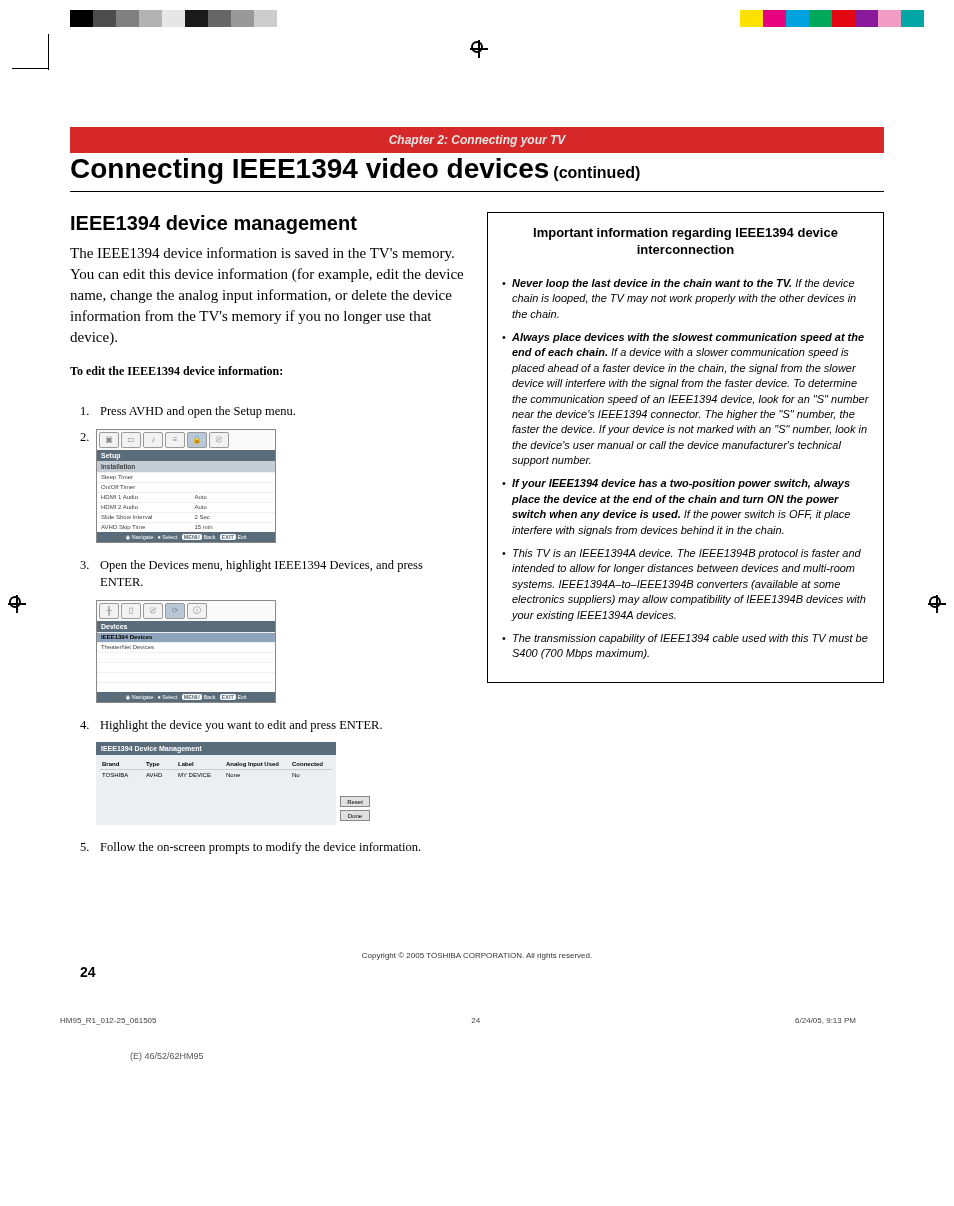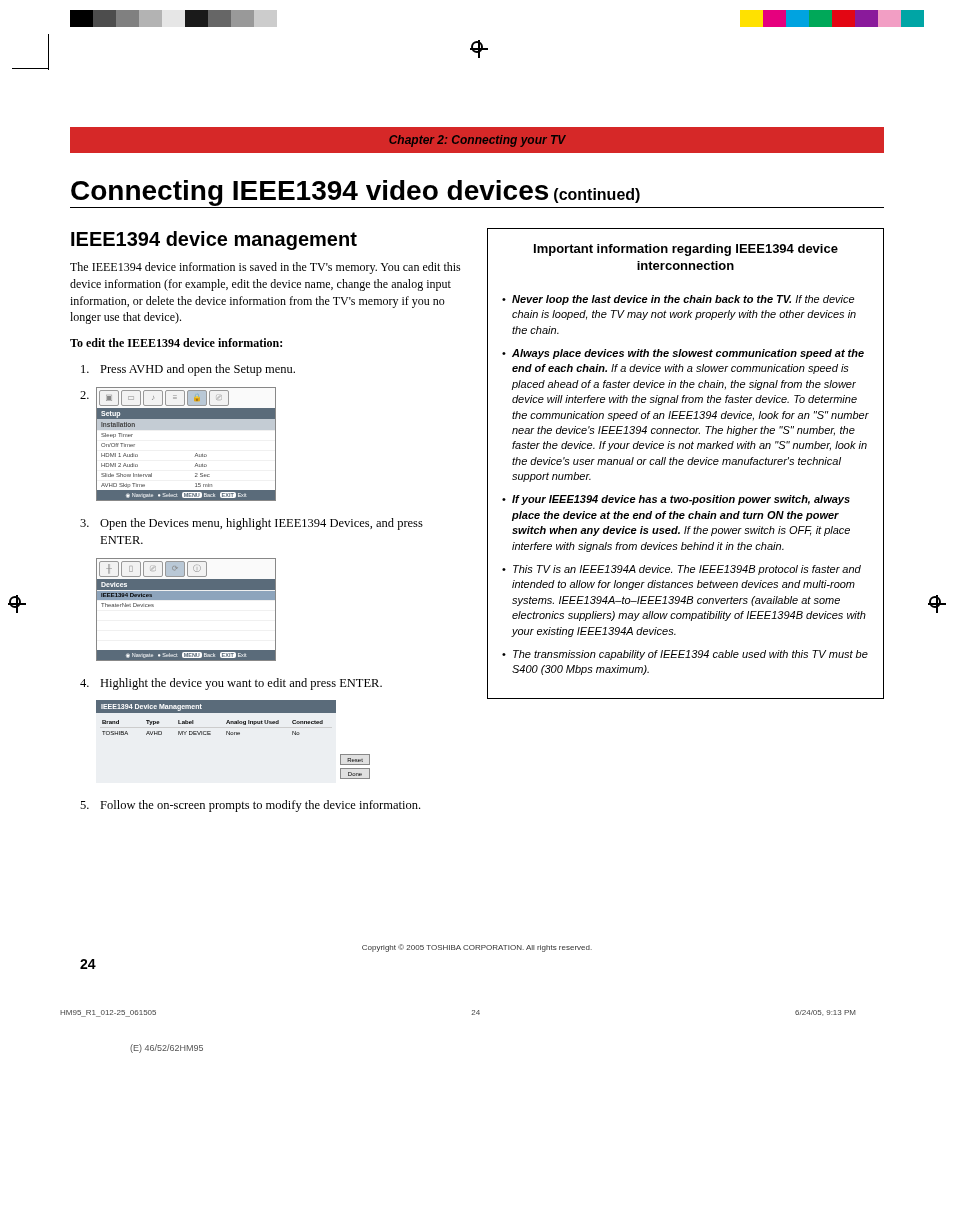--- a/index.html
+++ b/index.html
@@ -13,32 +13,32 @@
   .reg { position: absolute; width: 18px; height: 18px; }
   .reg::before, .reg::after { content: ""; position: absolute; background: #000; }
   .reg::before { width: 18px; height: 2px; top: 8px; left: 0; }
   .reg::after { width: 2px; height: 18px; left: 8px; top: 0; }
   .reg .circ { position: absolute; width: 12px; height: 12px; border: 2px solid #000; border-radius: 50%; top: 1px; left: 1px; }
   
   .tick-h { position: absolute; width: 36px; height: 1px; background: #000; }
   .tick-v { position: absolute; width: 1px; height: 36px; background: #000; }
   
   .page { padding: 100px 70px 20px 70px; }
-  .chapter-bar { background: #d62828; color: #000000; text-align: center; font-family: Arial, sans-serif; font-style: italic; font-weight: bold; font-size: 12px; padding: 6px 0; margin-bottom: 22px; }
-  .title-area { }
+  .chapter-bar { background: #d62828; color: #e5e5e5; text-align: center; font-family: Arial, sans-serif; font-style: italic; font-weight: bold; font-size: 12px; padding: 6px 0; }
+  .title-area { margin-bottom: 6px; }
   .title-area h1 { font-family: 'Arial Narrow', Arial, sans-serif; font-weight: bold; font-size: 28px; display: inline; }
   .title-area .cont { font-family: 'Arial Narrow', Arial, sans-serif; font-weight: bold; font-size: 16px; }
   .title-underline { height: 1px; background: #000; margin-bottom: 20px; }
   
   .columns { display: flex; gap: 20px; }
   .col { flex: 1; min-width: 0; }
   
   .section-h { font-family: 'Arial Narrow', Arial, sans-serif; font-weight: bold; font-size: 20px; margin-bottom: 8px; }
-  .body { font-size: 12px; line-height: 1.4; margin-bottom: 10px; }
-  .body-bold { font-weight: bold; font-size: 12px; margin-bottom: 10px; }
+  .body { font-size: 15px; line-height: 1.4; margin-bottom: 16px; }
+  .body-bold { font-weight: bold; font-size: 12px; margin-bottom: 24px; }
   
   ol.steps { list-style: none; margin-left: 16px; }
   ol.steps li { font-size: 12.5px; line-height: 1.4; margin-bottom: 8px; position: relative; padding-left: 14px; }
   ol.steps li .num { position: absolute; left: -6px; }
   
   .osd { width: 180px; margin: 8px 0 14px 26px; border: 1px solid #888; font-family: Arial, sans-serif; font-size: 6px; color: #444; background: #fff; }
   .osd-icons { display: flex; gap: 2px; padding: 2px; background: #fafafa; }
   .osd-ico { width: 20px; height: 16px; border: 1px solid #999; border-radius: 2px; background: #f2f2f2; display: flex; align-items: center; justify-content: center; font-size: 8px; color: #888; }
   .osd-ico.on { background: #b9c8d6; }
   .osd-titlebar { background: #5a6b7a; color: #fff; padding: 2px 4px; font-weight: bold; font-size: 7px; }
@@ -61,21 +61,21 @@
   .osd3-btns { position: absolute; right: -34px; bottom: 4px; display: flex; flex-direction: column; gap: 3px; }
   .osd3-btn { width: 30px; border: 1px solid #888; background: #e0e0e0; text-align: center; padding: 1.5px 0; font-size: 6px; }
   
   .callout { border: 1px solid #000; padding: 12px 14px; font-family: Arial, sans-serif; }
   .callout-title { font-weight: bold; text-align: center; font-size: 13px; line-height: 1.3; margin-bottom: 17px; }
   .callout ul { list-style: none; }
   .callout li { font-size: 11px; line-height: 1.4; margin-bottom: 8px; font-style: italic; position: relative; padding-left: 10px; }
   .callout li::before { content: "•"; position: absolute; left: 0; font-style: normal; }
   .callout .lead { font-weight: bold; }
   
-  .footer { margin-top: 120px; }
+  .footer { margin-top: 86px; }
   .copyright { text-align: center; font-family: Arial, sans-serif; font-size: 8px; color: #333; }
   .pagenum { font-family: Arial, sans-serif; font-weight: bold; font-size: 14px; margin-top: 4px; margin-left: 10px; }
   
   .slug-row { display: flex; justify-content: space-between; font-family: Arial, sans-serif; font-size: 8px; color: #444; margin: 36px 28px 0 -10px; }
   .model { font-family: Arial, sans-serif; font-size: 9px; color: #555; margin-left: 60px; margin-top: 26px; }
 </style>
 </head>
 <body>
 
 <div class="colorbar-top">
@@ -248,25 +248,25 @@
 
       <ol class="steps">
         <li><span class="num">5.</span><span>Follow the on-screen prompts to modify the device information.</span></li>
       </ol>
     </div>
 
     <div class="col">
       <div class="callout">
         <div class="callout-title">Important information regarding IEEE1394 device interconnection</div>
         <ul id="callout-list">
-            <li><span class="lead">Never loop the last device in the chain back to the TV.</span><span> If the device chain is looped, the TV may not work properly with the other devices in the chain.</span></li>
+            <li><span class="lead">Never loop the last device in the chain want to the TV.</span><span> If the device chain is looped, the TV may not work properly with the other devices in the chain.</span></li>
             <li><span class="lead">Always place devices with the slowest communication speed at the end of each chain.</span><span> If a device with a slower communication speed is placed ahead of a faster device in the chain, the signal from the slower device will interfere with the signal from the faster device. To determine the communication speed of an IEEE1394 device, look for an "S" number near the device's IEEE1394 connector. The higher the "S" number, the faster the device. If your device is not marked with an "S" number, look in the device's user manual or call the device manufacturer's technical support number.</span></li>
             <li><span class="lead">If your IEEE1394 device has a two-position power switch, always place the device at the end of the chain and turn ON the power switch when any device is used.</span><span> If the power switch is OFF, it place interfere with signals from devices behind it in the chain.</span></li>
             <li><span>This TV is an IEEE1394A device. The IEEE1394B protocol is faster and intended to allow for longer distances between devices and multi-room systems. IEEE1394A–to–IEEE1394B converters (available at some electronics suppliers) may allow compatibility of IEEE1394B devices with your existing IEEE1394A devices.</span></li>
-            <li><span>The transmission capability of IEEE1394 cable used with this TV must be S400 (300 Mbps maximum).</span></li>
+            <li><span>The transmission capability of IEEE1394 cable used with this TV must be S400 (700 Mbps maximum).</span></li>
           </ul>
       </div>
     </div>
   </div>
 
   <div class="footer">
     <div class="copyright">Copyright © 2005 TOSHIBA CORPORATION. All rights reserved.</div>
     <div class="pagenum">24</div>
     <div class="slug-row">
       <span>HM95_R1_012-25_061505</span>

